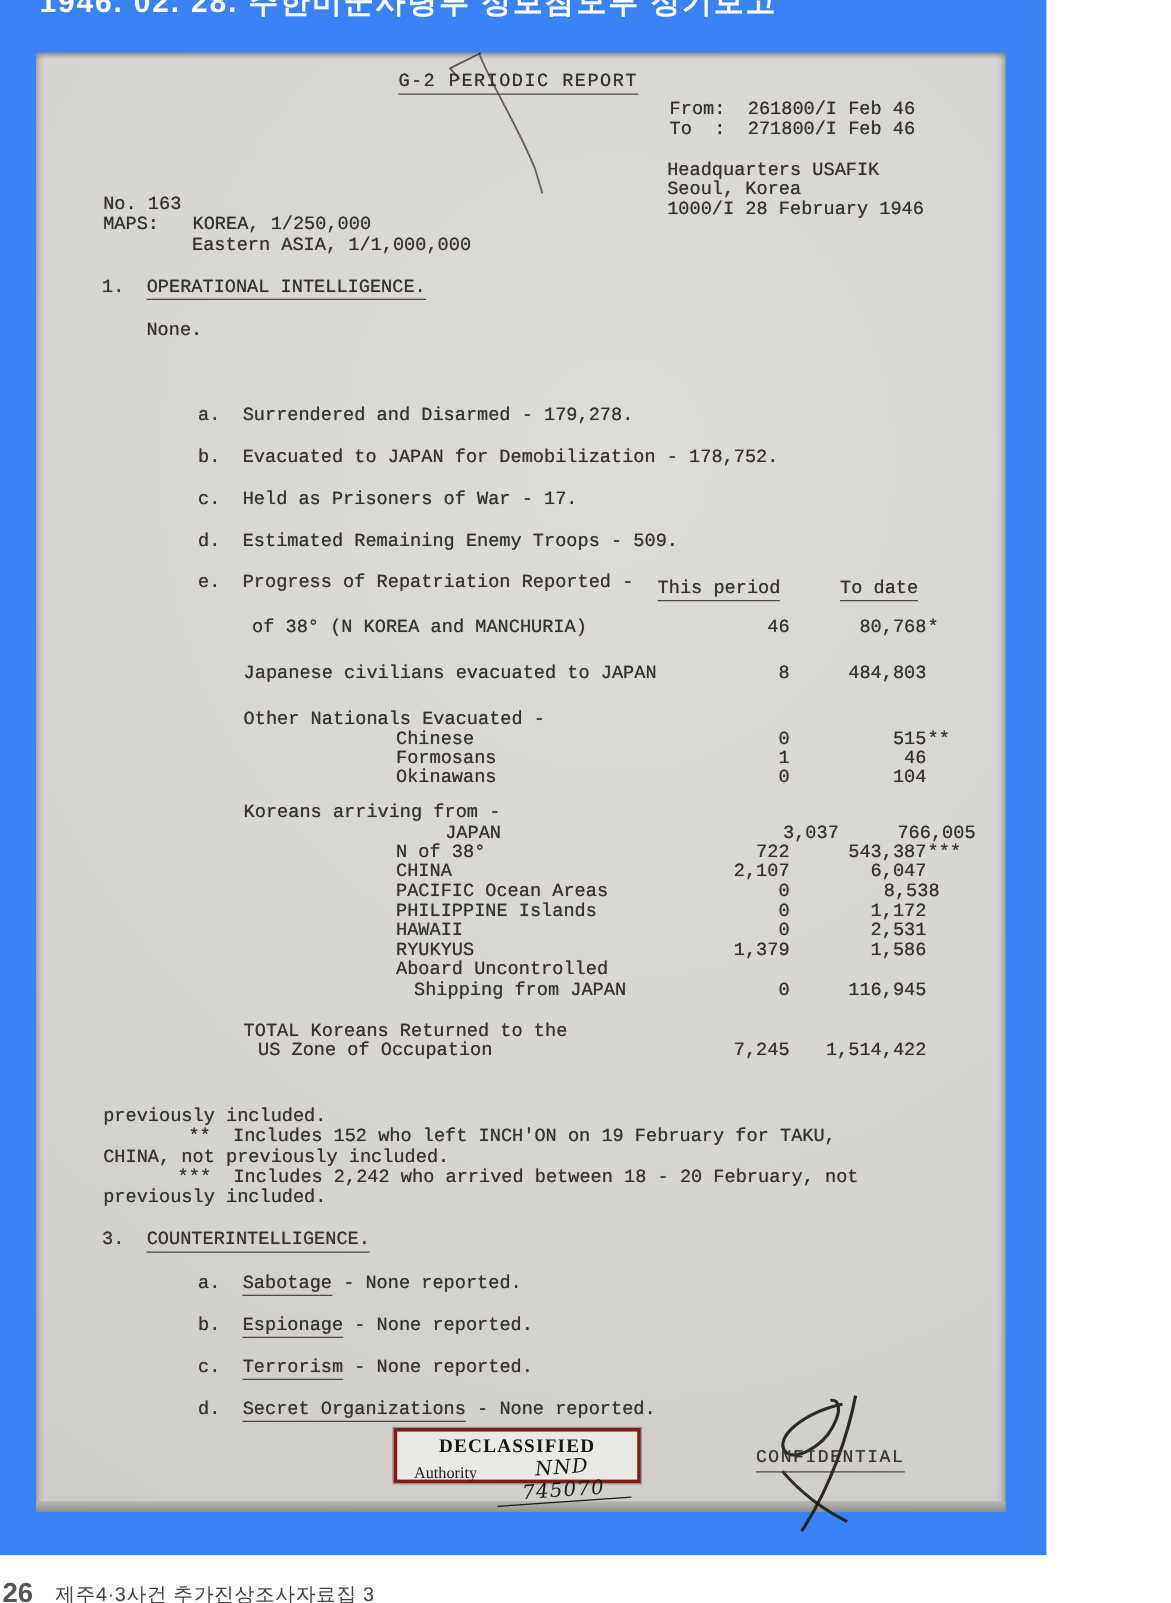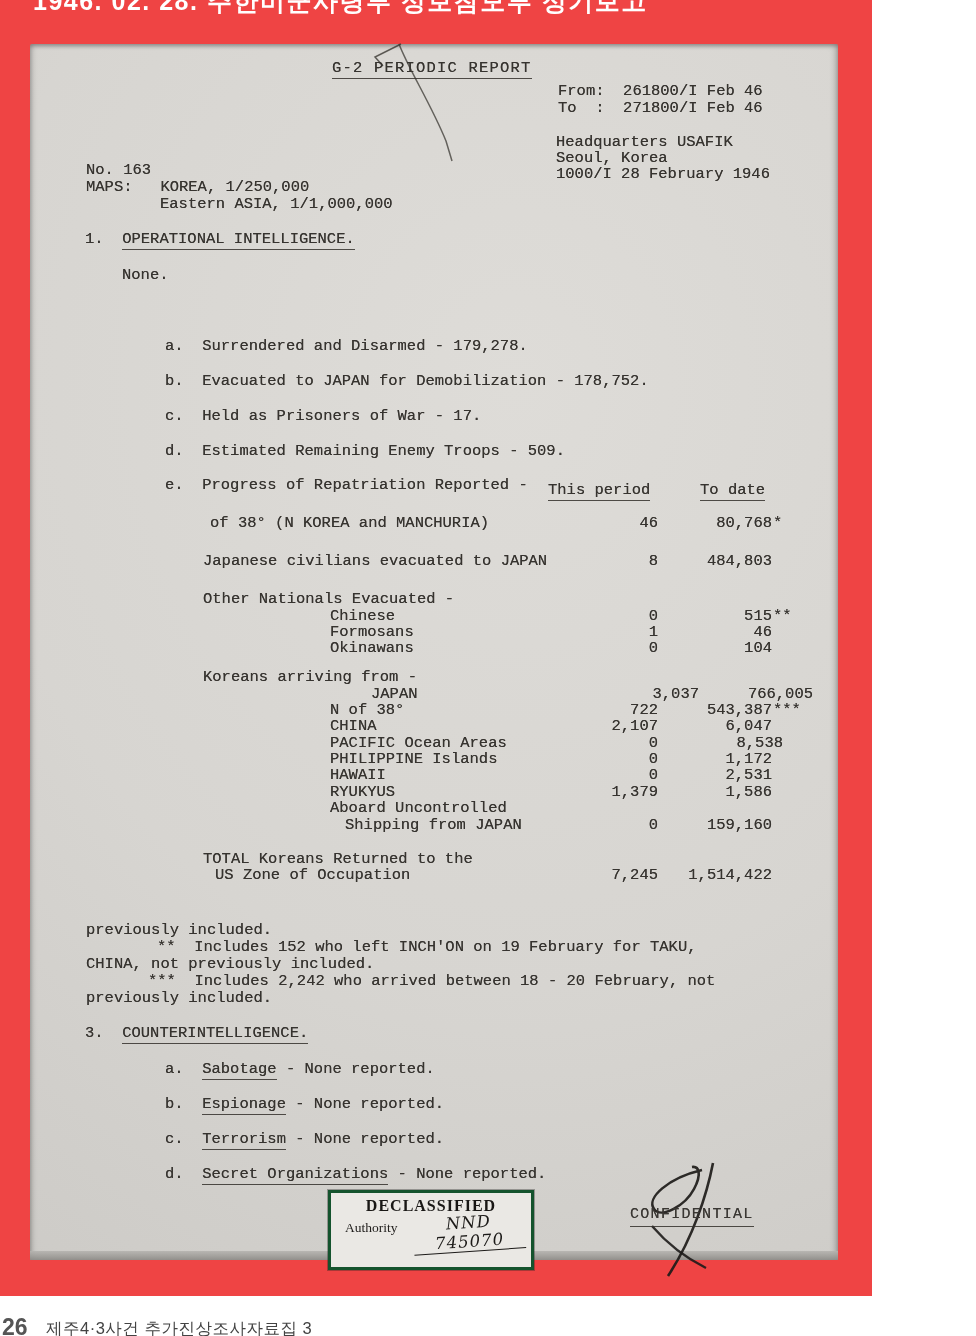--- a/index.html
+++ b/index.html
@@ -3,21 +3,21 @@
 <meta charset="utf-8">
 <style>
   html,body{margin:0;padding:0;}
   body{
     width:976px;height:1336px;position:relative;overflow:hidden;
     background:#ffffff;
     font-family:"Liberation Sans","DejaVu Sans",sans-serif;
   }
   .photo{
     position:absolute;left:0;top:0;width:872px;height:1296px;
-    background:#ef4444;overflow:hidden;
+    background:#3b82f6;overflow:hidden;
   }
   .ko-header{
     position:absolute;left:33px;top:-15px;
     color:#ffffff;font-weight:bold;font-size:25px;letter-spacing:1.5px;
     white-space:nowrap;
     font-family:"Liberation Sans","DejaVu Sans",sans-serif;
   }
   .paper{
     position:absolute;left:30px;top:44px;width:808px;height:1216px;
     background:radial-gradient(120% 90% at 60% 28%, #dedcd8 0%, #d7d5d1 55%, #cccac6 100%);
@@ -34,22 +34,22 @@
     font-family:"Liberation Mono","DejaVu Sans Mono",monospace;
     font-size:15.5px;line-height:17px;color:#36332f;
     text-shadow:0 0 .6px rgba(54,51,47,.8);
   }
   .tl .u{border-bottom:1.6px solid rgba(52,48,44,.85);padding-bottom:1px;}
   .tl .col{position:absolute;top:0;}
   .tl .r{text-align:right;}
   .tl .l{text-align:left;}
   .overlay-svg{position:absolute;left:0;top:0;pointer-events:none;}
   .stamp{
-    position:absolute;left:328px;top:1190px;width:206px;height:80px;
-    background:#eae8e4;border:3px solid #14532d;box-shadow:0 0 0 1px rgba(35,33,31,.35);
+    position:absolute;left:328px;top:1190px;width:206px;height:46px;
+    background:#eae8e4;border:3px solid #7f1d1d;box-shadow:0 0 0 1px rgba(35,33,31,.35);
     box-sizing:border-box;
   }
   .stamp-line1{
     position:absolute;left:0;right:0;top:4px;text-align:center;
     font-family:"Liberation Serif","DejaVu Serif",serif;
     font-weight:bold;font-size:16px;letter-spacing:1px;color:#191715;
   }
   .stamp-auth-label{
     position:absolute;left:14px;top:27px;
     font-family:"Liberation Serif","DejaVu Serif",serif;
@@ -133,21 +133,21 @@
     <div class="tl" style="left: 330px; top: 640px;"><span>Okinawans</span><span class="col r" style="left: 208px; width: 120px;">0</span><span class="col r" style="left: 322px; width: 120px;">104</span></div>
     <div class="tl" style="left: 203px; top: 669px;"><span>Koreans arriving from -</span></div>
     <div class="tl" style="left: 330px; top: 686px; margin-left: 41px;"><span>JAPAN</span><span class="col r" style="left: 208px; width: 120px;">3,037</span><span class="col r" style="left: 322px; width: 120px;">766,005</span></div>
     <div class="tl" style="left: 330px; top: 702px;"><span>N of 38°</span><span class="col r" style="left: 208px; width: 120px;">722</span><span class="col r" style="left: 322px; width: 120px;">543,387</span><span class="col l" style="left: 443px; width: 60px;">***</span></div>
     <div class="tl" style="left: 330px; top: 718px;"><span>CHINA</span><span class="col r" style="left: 208px; width: 120px;">2,107</span><span class="col r" style="left: 322px; width: 120px;">6,047</span></div>
     <div class="tl" style="left: 330px; top: 735px;"><span>PACIFIC Ocean Areas</span><span class="col r" style="left: 208px; width: 120px;">0</span><span class="col r" style="left: 322px; width: 120px; padding-left: 11px;">8,538</span></div>
     <div class="tl" style="left: 330px; top: 751px;"><span>PHILIPPINE Islands</span><span class="col r" style="left: 208px; width: 120px;">0</span><span class="col r" style="left: 322px; width: 120px;">1,172</span></div>
     <div class="tl" style="left: 330px; top: 767px;"><span>HAWAII</span><span class="col r" style="left: 208px; width: 120px;">0</span><span class="col r" style="left: 322px; width: 120px;">2,531</span></div>
     <div class="tl" style="left: 330px; top: 784px;"><span>RYUKYUS</span><span class="col r" style="left: 208px; width: 120px;">1,379</span><span class="col r" style="left: 322px; width: 120px;">1,586</span></div>
     <div class="tl" style="left: 330px; top: 800px;"><span>Aboard Uncontrolled</span></div>
-    <div class="tl" style="left: 345px; top: 817px;"><span>Shipping from JAPAN</span><span class="col r" style="left: 193px; width: 120px;">0</span><span class="col r" style="left: 307px; width: 120px;">159,160</span></div>
+    <div class="tl" style="left: 345px; top: 817px;"><span>Shipping from JAPAN</span><span class="col r" style="left: 193px; width: 120px;">0</span><span class="col r" style="left: 307px; width: 120px;">116,945</span></div>
     <div class="tl" style="left: 203px; top: 851px;"><span>TOTAL Koreans Returned to the</span></div>
     <div class="tl" style="left: 215px; top: 867px;"><span>US Zone of Occupation</span><span class="col r" style="left: 323px; width: 120px;">7,245</span><span class="col r" style="left: 437px; width: 120px;">1,514,422</span></div>
     <div class="tl" style="left: 86px; top: 922px;"><span>previously included.</span></div>
     <div class="tl" style="left: 157px; top: 939px;"><span>**  Includes 152 who left INCH'ON on 19 February for TAKU,</span></div>
     <div class="tl" style="left: 86px; top: 956px;"><span>CHINA, not previously included.</span></div>
     <div class="tl" style="left: 148px; top: 973px;"><span>***  Includes 2,242 who arrived between 18 - 20 February, not</span></div>
     <div class="tl" style="left: 86px; top: 990px;"><span>previously included.</span></div>
     <div class="tl" style="left: 85px; top: 1025px;"><span>3.  </span><span class="u">COUNTERINTELLIGENCE.</span></div>
     <div class="tl" style="left: 165px; top: 1061px;"><span>a.  </span><span class="u">Sabotage</span><span> - None reported.</span></div>
     <div class="tl" style="left: 165px; top: 1096px;"><span>b.  </span><span class="u">Espionage</span><span> - None reported.</span></div>

